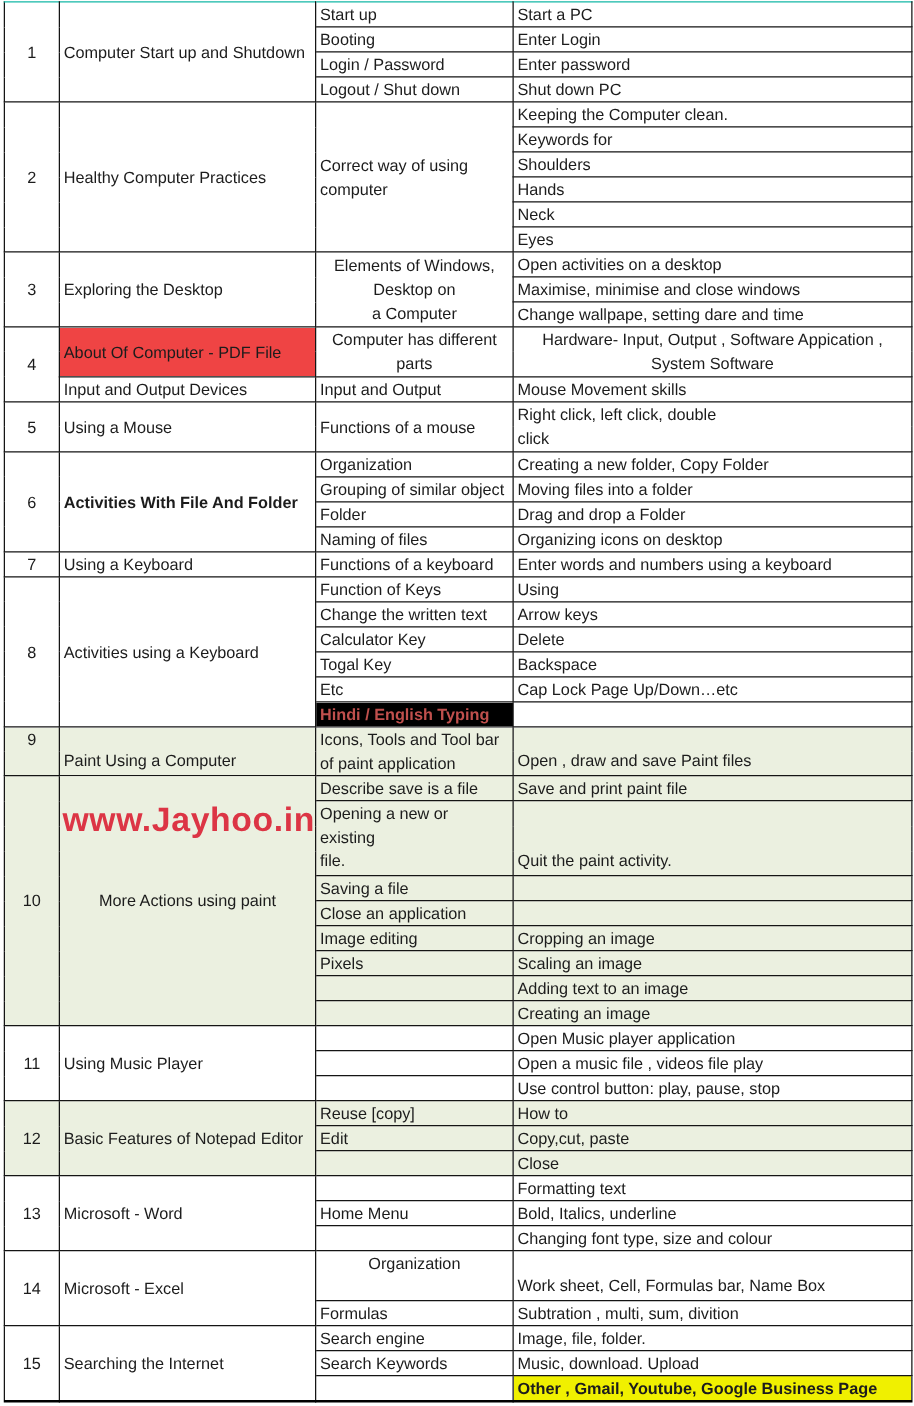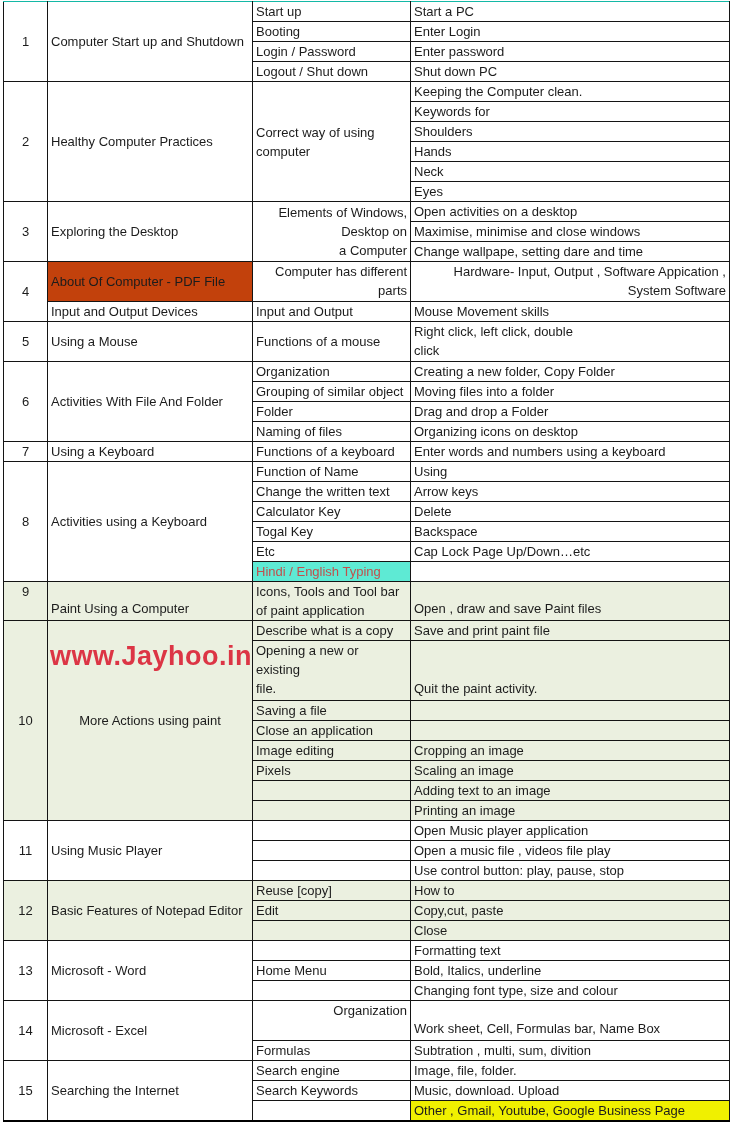--- a/index.html
+++ b/index.html
@@ -23,27 +23,27 @@
     border:1px solid #141414;
     padding:0 3px;
     vertical-align:middle;
     white-space:pre-line;
     overflow:hidden;
     line-height:19px;
   }
   tr.sec-start td{border-top:1px solid #14b8a6}
   tr.green-row td{background:#ebf0e0}
   td.num{text-align:center;padding:0 1px}
-  td.hc{text-align:right}
+  td.hc{text-align:center}
   td.vt{vertical-align:top}
   td.vb{vertical-align:bottom;padding-bottom:2px}
-  td.b{font-weight:normal}
+  td.b{font-weight:bold}
   td.clip{white-space:nowrap}
-  td.tan1{background:#c2410c}
-  td.tan2{background:#5eead4}
+  td.tan1{background:#ef4444}
+  td.tan2{background:#000000}
   td.yellow{background:#f0f000}
   td.redtxt{color:#c0504d}
   td.wm-holder{position:relative}
   .watermark{
     position:absolute;top:26px;left:1px;width:100%;
     text-align:center;font-size:27px;font-weight:bold;
     color:#dc3545;letter-spacing:.5px;white-space:nowrap;
   }
   .wm-topic{text-align:center}
 </style>
@@ -154,21 +154,21 @@
       </tr>
       <tr class="sec-start">
         <td rowspan="1" class="num">7</td>
         <td>Using a Keyboard</td>
         <td>Functions of a keyboard</td>
         <td>Enter words and numbers using a keyboard</td>
       </tr>
       <tr class="sec-start">
         <td rowspan="6" class="num">8</td>
         <td rowspan="6">Activities using a Keyboard</td>
-        <td>Function of Name</td>
+        <td>Function of Keys</td>
         <td>Using</td>
       </tr>
       <tr>
         <td>Change the written text</td>
         <td>Arrow keys</td>
       </tr>
       <tr>
         <td>Calculator Key</td>
         <td>Delete</td>
       </tr>
@@ -188,21 +188,21 @@
         <td rowspan="2" class="num vt">9</td>
         <td rowspan="2" class="vb">Paint Using a Computer</td>
         <td rowspan="2">Icons, Tools and Tool bar
 of paint application</td>
         <td rowspan="2" class="vb">Open , draw and save Paint files</td>
       </tr>
       <tr class="green-row"></tr>
       <tr class="sec-start green-row">
         <td rowspan="10" class="num">10</td>
         <td rowspan="10" class="wm-holder"><div class="watermark">www.Jayhoo.in</div><div class="wm-topic">More Actions using paint</div></td>
-        <td>Describe what is a copy</td>
+        <td>Describe save is a file</td>
         <td>Save and print paint file</td>
       </tr>
       <tr class="green-row">
         <td rowspan="3" class="vt">Opening a new or
 existing
 file.</td>
         <td rowspan="3" class="vb">Quit the paint activity.</td>
       </tr>
       <tr class="green-row"></tr>
       <tr class="green-row"></tr>
@@ -221,21 +221,21 @@
       <tr class="green-row">
         <td>Pixels</td>
         <td>Scaling an image</td>
       </tr>
       <tr class="green-row">
         <td></td>
         <td>Adding text to an image</td>
       </tr>
       <tr class="green-row">
         <td></td>
-        <td>Printing an image</td>
+        <td>Creating an image</td>
       </tr>
       <tr class="sec-start">
         <td rowspan="3" class="num">11</td>
         <td rowspan="3">Using Music Player</td>
         <td></td>
         <td>Open Music player application</td>
       </tr>
       <tr>
         <td></td>
         <td>Open a music file , videos file play</td>

